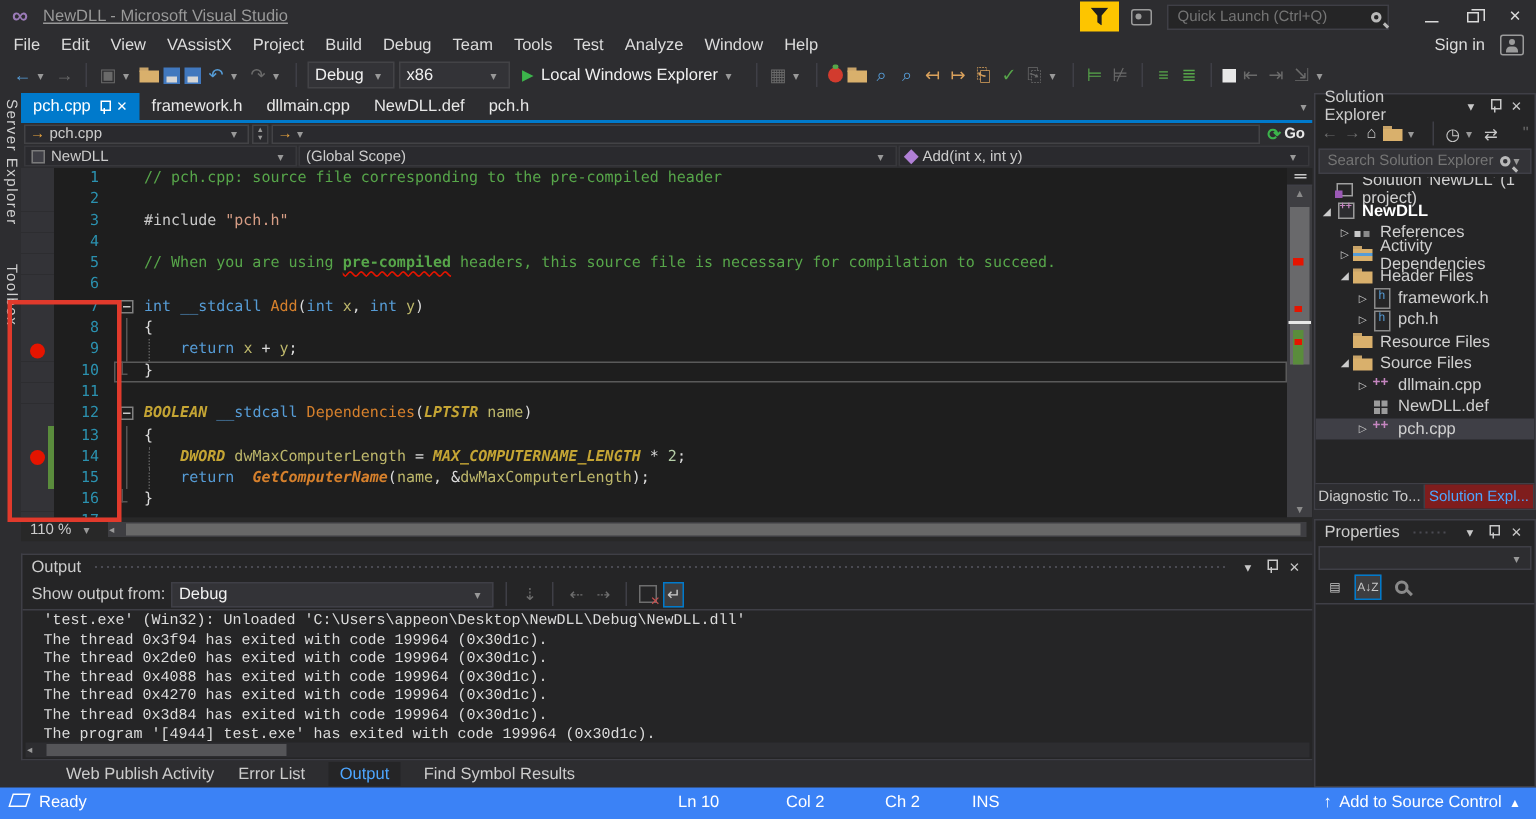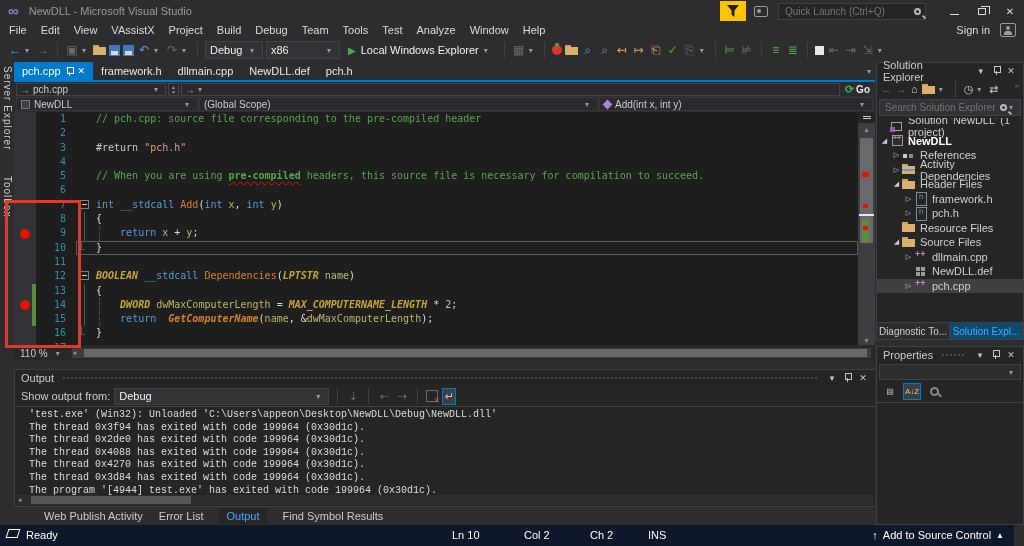--- a/index.html
+++ b/index.html
@@ -3,21 +3,21 @@
 <meta charset="utf-8">
 <style>
   html,body{margin:0;padding:0;background:#2D2D30;}
   *{box-sizing:border-box;}
   .vs{position:relative;width:1024px;height:546px;background:#2D2D30;font-family:"Liberation Sans",sans-serif;color:#CCCCCC;overflow:hidden;font-size:11px;}
   .flex{flex:1;}
   .row{display:flex;align-items:center;}
   
   .titlebar{height:22px;display:flex;align-items:center;padding-left:8px;}
   .vslogo{color:#9B7BB8;font-size:15px;font-weight:bold;margin-right:10px;line-height:20px;}
-  .wtitle{color:#999999;font-size:11px;}
+  .wtitle{color:#999999;font-size:11px;text-decoration:underline;}
   .filterbtn{width:26px;height:20px;background:#FDC500;display:flex;align-items:center;justify-content:center;margin-right:8px;}
   .funnel{width:12px;height:12px;background:#1E1E1E;clip-path:polygon(0 0,100% 0,62% 45%,62% 100%,38% 82%,38% 45%);}
   .fbicon{width:14px;height:11px;border:1px solid #9B9B9B;border-radius:2px;margin-right:10px;position:relative;}
   .fbicon::after{content:"";position:absolute;left:2px;top:2px;width:4px;height:4px;border-radius:50%;background:#9B9B9B;}
   .qlbox{display:flex;align-items:center;background:#252526;border:1px solid #3F3F46;height:17px;width:148px;padding:0 4px;margin-right:14px;}
   .qlbox input{flex:1;background:transparent;border:0;outline:0;color:#8A8A8A;font-size:10px;font-family:"Liberation Sans",sans-serif;min-width:0;}
   .mag{width:7px;height:7px;border:2px solid #B9B9B9;border-radius:50%;position:relative;flex:none;}
   .mag::after{content:"";position:absolute;left:6px;top:6px;width:4px;height:2px;background:#B9B9B9;transform:rotate(45deg);}
   .winbtn{width:28px;height:20px;display:flex;align-items:center;justify-content:center;color:#DADADA;font-size:10px;}
   .minbar{width:9px;height:1px;background:#DADADA;margin-top:6px;}
@@ -125,21 +125,21 @@
   .clearicon{position:relative;width:12px;height:12px;border:1px solid #6E6E6E;}
   .clearicon::after{content:"✕";position:absolute;right:-3px;bottom:-4px;color:#C75050;font-size:8px;}
   .outbody{flex:1;font-family:"Liberation Mono",monospace;font-size:10px;line-height:12.6px;color:#DCDCDC;padding:2px 0 0 14px;white-space:pre;overflow:hidden;}
   .outhscroll{height:10px;background:#2D2D30;position:relative;margin:0 2px 1px 2px;}
   .ouththumb{position:absolute;left:14px;width:160px;top:1px;bottom:1px;background:#555558;}
   
   .bottomtabs{height:18px;display:flex;align-items:center;gap:16px;padding-left:30px;background:#2D2D30;}
   .btab{color:#CCCCCC;}
   .btab.active{background:#252526;color:#4DA6FF;padding:2px 7px;}
   
-  .statusbar{position:absolute;left:0;right:10px;bottom:0;height:21px;background:#0f172a;color:#FFFFFF;}
+  .statusbar{position:absolute;left:0;right:0;bottom:0;height:21px;background:#3b82f6;color:#FFFFFF;}
   .statusbar span{position:absolute;top:4px;}
   .sbicon{position:absolute;left:7px;top:6px;width:12px;height:9px;border:1px solid #FFFFFF;transform:skewX(-18deg);}
   .sbright{position:absolute !important;right:10px;top:4px;display:flex;gap:5px;align-items:center;}
   
   .sidebar{width:149px;flex:none;display:flex;flex-direction:column;background:#2D2D30;padding-left:1px;}
   .sepanel{height:278px;background:#252526;display:flex;flex-direction:column;border:1px solid #3F3F46;}
   .setoolbar{height:20px;display:flex;align-items:center;gap:4px;padding:0 4px;}
   .sei{color:#C8C8C8;font-size:11px;}
   .sei.dim{color:#6A6A6A;}
   .sesearch{height:17px;margin:0 2px 2px 2px;background:#333337;border:1px solid #3F3F46;display:flex;align-items:center;padding:0 3px;gap:2px;}
@@ -157,21 +157,21 @@
   .i-ref::before{content:"";position:absolute;left:1px;top:5px;width:4px;height:4px;background:#C8C8C8;box-shadow:6px 0 0 #8A8A8A;}
   .i-fold::before,.i-ext::before{content:"";position:absolute;left:0;top:1px;width:6px;height:3px;background:#C8A368;}
   .i-fold::after,.i-ext::after{content:"";position:absolute;left:0;top:3px;width:13px;height:8px;background:#D9B06C;}
   .i-ext::after{background:linear-gradient(#D9B06C 0 3px,#569CD6 3px 5px,#D9B06C 5px);}
   .i-h::before{content:"";position:absolute;left:2px;top:0;width:9px;height:12px;border:1px solid #8A8A8A;background:#252526;}
   .i-h::after{content:"h";position:absolute;left:5px;top:0;font-size:8px;color:#569CD6;}
   .i-cpp::before{content:"++";position:absolute;left:1px;top:-1px;color:#C586C0;font-weight:bold;font-size:9px;}
   .i-def::before{content:"";position:absolute;left:2px;top:2px;width:4px;height:4px;background:#9B9B9B;box-shadow:5px 0 0 #9B9B9B,0 5px 0 #9B9B9B,5px 5px 0 #9B9B9B;}
   .setabs{height:17px;display:flex;margin-top:auto;border-top:1px solid #3F3F46;}
   .setab{flex:1;display:flex;align-items:center;justify-content:center;font-size:10px;color:#CCCCCC;background:#2D2D30;border-right:1px solid #3F3F46;}
-  .setab.active{background:#0c4a6e;color:#4DA6FF;}
+  .setab.active{background:#7f1d1d;color:#4DA6FF;}
   .sbgap{height:6px;}
   .proppanel{flex:1;background:#252526;display:flex;flex-direction:column;border:1px solid #3F3F46;}
   .propcombo{height:16px;margin:1px 2px;background:#2D2D30;border:1px solid #3F3F46;display:flex;align-items:center;padding:0 3px;}
   .proptoolbar{height:22px;display:flex;align-items:center;gap:4px;padding:0 4px;border-bottom:1px solid #3F3F46;}
   .propi{width:18px;height:17px;display:inline-flex;align-items:center;justify-content:center;color:#C8C8C8;font-size:8px;}
   .propi.sel{border:1px solid #007ACC;background:#3E3E40;}
   .wrench{width:9px;height:9px;border:2px solid #8A8A8A;border-radius:50%;position:relative;}
   .wrench::after{content:"";position:absolute;left:5px;top:5px;width:5px;height:2px;background:#8A8A8A;transform:rotate(45deg);}
 </style>
 </head>
@@ -359,21 +359,21 @@
               <div class="erest">
                 <div class="efold"></div>
                 <div class="ecode"></div>
               </div>
             </div>
             <div class="erow">
               <div class="ebp"></div>
               <div class="enum">3</div>
               <div class="erest">
                 <div class="efold"></div>
-                <div class="ecode"><span class="pp">#return </span><span class="str">"pch.h"</span></div>
+                <div class="ecode"><span class="pp">#include </span><span class="str">"pch.h"</span></div>
               </div>
             </div>
             <div class="erow">
               <div class="ebp"></div>
               <div class="enum">4</div>
               <div class="erest">
                 <div class="efold"></div>
                 <div class="ecode"></div>
               </div>
             </div>

